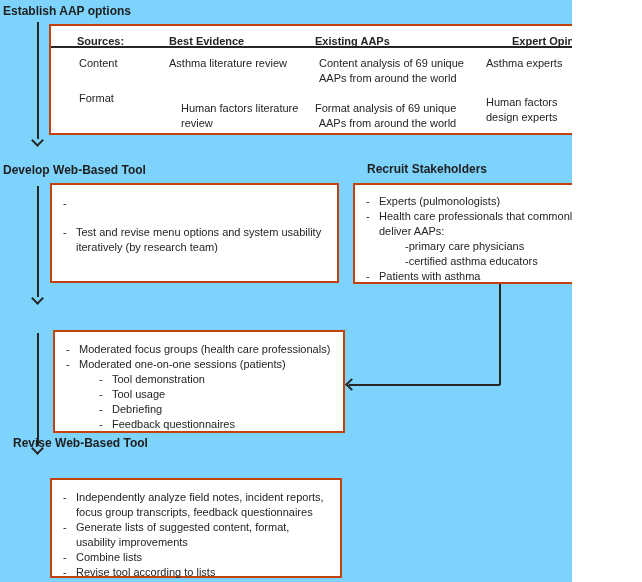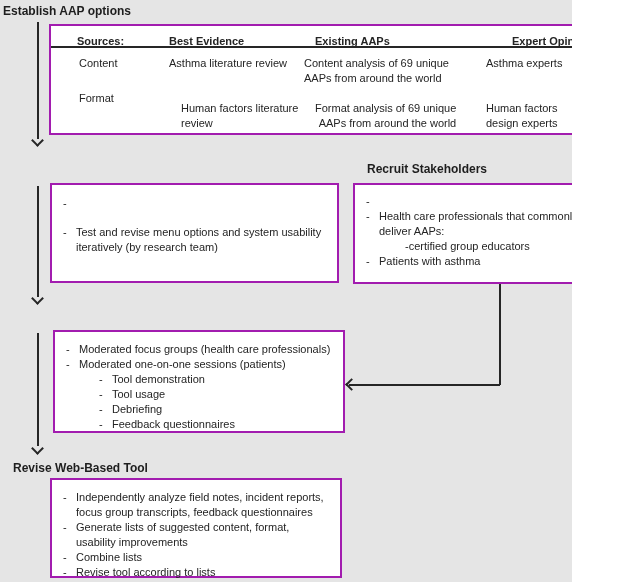--- a/index.html
+++ b/index.html
@@ -5,34 +5,34 @@
   * { margin:0; padding:0; box-sizing:border-box; }
   html,body { background:#ffffff; }
   body {
     font-family:"Liberation Sans","DejaVu Sans",sans-serif;
     color:#242424;
     -webkit-font-smoothing:antialiased;
   }
   .canvas {
     position:relative;
     width:572px; height:582px;
-    background:#e5e5e5;
+    background:#7dd3fc;
     overflow:hidden;
   }
   .sec-title {
     position:absolute;
     font-size:12px;
     font-weight:bold;
     color:#1e1e1e;
     letter-spacing:0;
     white-space:pre;
   }
   .box {
     position:absolute;
-    border:2px solid #a21caf;
+    border:2px solid #c2410c;
     border-radius:0;
     background:#ffffff;
     font-size:11px;
     padding-left:48px;
   }
   
   .cell { position:absolute; white-space:pre; line-height:15px; }
   .cell.hdr { font-weight:bold; font-size:11px; }
   .hsep { position:absolute; left:0; right:0; height:2px; background:#262626; }
   
@@ -68,64 +68,69 @@
 
   <div class="box" style="left:49px; top:24px; width:576px; height:111px;">
     <div class="hsep" style="top:20px;"></div>
     <div class="cell hdr" style="left:26px;  top:8px;">Sources:</div>
     <div class="cell hdr" style="left:118px; top:8px;">Best Evidence</div>
     <div class="cell hdr" style="left:264px; top:8px;">Existing AAPs</div>
     <div class="cell hdr" style="left:433px; top:8px;margin-left:28px;">Expert Opinion</div>
 
     <div class="cell" style="left:28px;  top:30px;">Content</div>
     <div class="cell" style="left:118px; top:30px;">Asthma literature review</div>
-    <div class="cell" style="left:253px; top:30px;">Content analysis of 69 unique
+    <div class="cell" style="left:268px; top:30px;">Content analysis of 69 unique
 AAPs from around the world</div>
     <div class="cell" style="left:435px; top:30px;">Asthma experts</div>
 
     <div class="cell" style="left:28px;  top:65px;">Format</div>
     <div class="cell" style="left:130px; top:75px;">Human factors literature
 review</div>
     <div class="cell" style="left:264px; top:75px;text-align:right;">Format analysis of 69 unique
 AAPs from around the world</div>
-    <div class="cell" style="left:435px; top:75px;">Human factors
+    <div class="cell" style="left:435px; top:69px;">Human factors
 design experts</div>
   </div>
 
   <div class="vline" style="left:37px; top:22px; height:117px;"></div>
   <div class="chev-down" style="left:33px; top:136px;"></div>
 
+  <div class="sec-title" style="left:3px; top:163px;">Develop Web-Based Tool</div>
 
   <div class="box develop-box" style="left:50px; top:183px; width:289px; height:100px;">
     <div class="list" style="top:11px;">
         <div class="li lvl1">
           <span class="marker">-</span>
         </div>
         <div class="li lvl1">
           <span class="marker">-</span>
           <span class="txt">Test and revise menu options and system usability
 iteratively (by research team)</span>
         </div>
       </div>
   </div>
 
   <div class="sec-title" style="left:367px; top:162px;">Recruit Stakeholders</div>
 
   <div class="box recruit-box" style="left:353px; top:183px; width:282px; height:101px;">
     <div class="list" style="top:9px;">
         <div class="li lvl1">
           <span class="marker">-</span>
+          <span class="txt">Experts (pulmonologists)</span>
         </div>
         <div class="li lvl1">
           <span class="marker">-</span>
           <span class="txt">Health care professionals that commonly
 deliver AAPs:</span>
         </div>
         <div class="li lvl2">
-          <span class="txt">-certified group educators</span>
+          <span class="txt">-primary care physicians</span>
+        </div>
+        <div class="li lvl2">
+          <span class="txt">-certified asthma educators</span>
         </div>
         <div class="li lvl1">
           <span class="marker">-</span>
           <span class="txt">Patients with asthma</span>
         </div>
       </div>
   </div>
 
   <div class="vline" style="left:37px; top:186px; height:111px;"></div>
   <div class="chev-down" style="left:33px; top:294px;"></div>
@@ -160,21 +165,21 @@
         <div class="li lvl2">
           <span class="marker">-</span>
           <span class="txt">Feedback questionnaires</span>
         </div>
       </div>
   </div>
 
   <div class="vline" style="left:37px; top:333px; height:113px;"></div>
   <div class="chev-down" style="left:33px; top:444px;"></div>
 
-  <div class="sec-title" style="left:3px; top:461px;padding-left:10px;">Revise Web-Based Tool</div>
+  <div class="sec-title" style="left:3px; top:436px;padding-left:10px;">Revise Web-Based Tool</div>
 
   <div class="box revise-box" style="left:50px; top:478px; width:292px; height:100px;">
     <div class="list" style="top:10px;">
         <div class="li lvl1">
           <span class="marker">-</span>
           <span class="txt">Independently analyze field notes, incident reports,
 focus group transcripts, feedback questionnaires</span>
         </div>
         <div class="li lvl1">
           <span class="marker">-</span>

